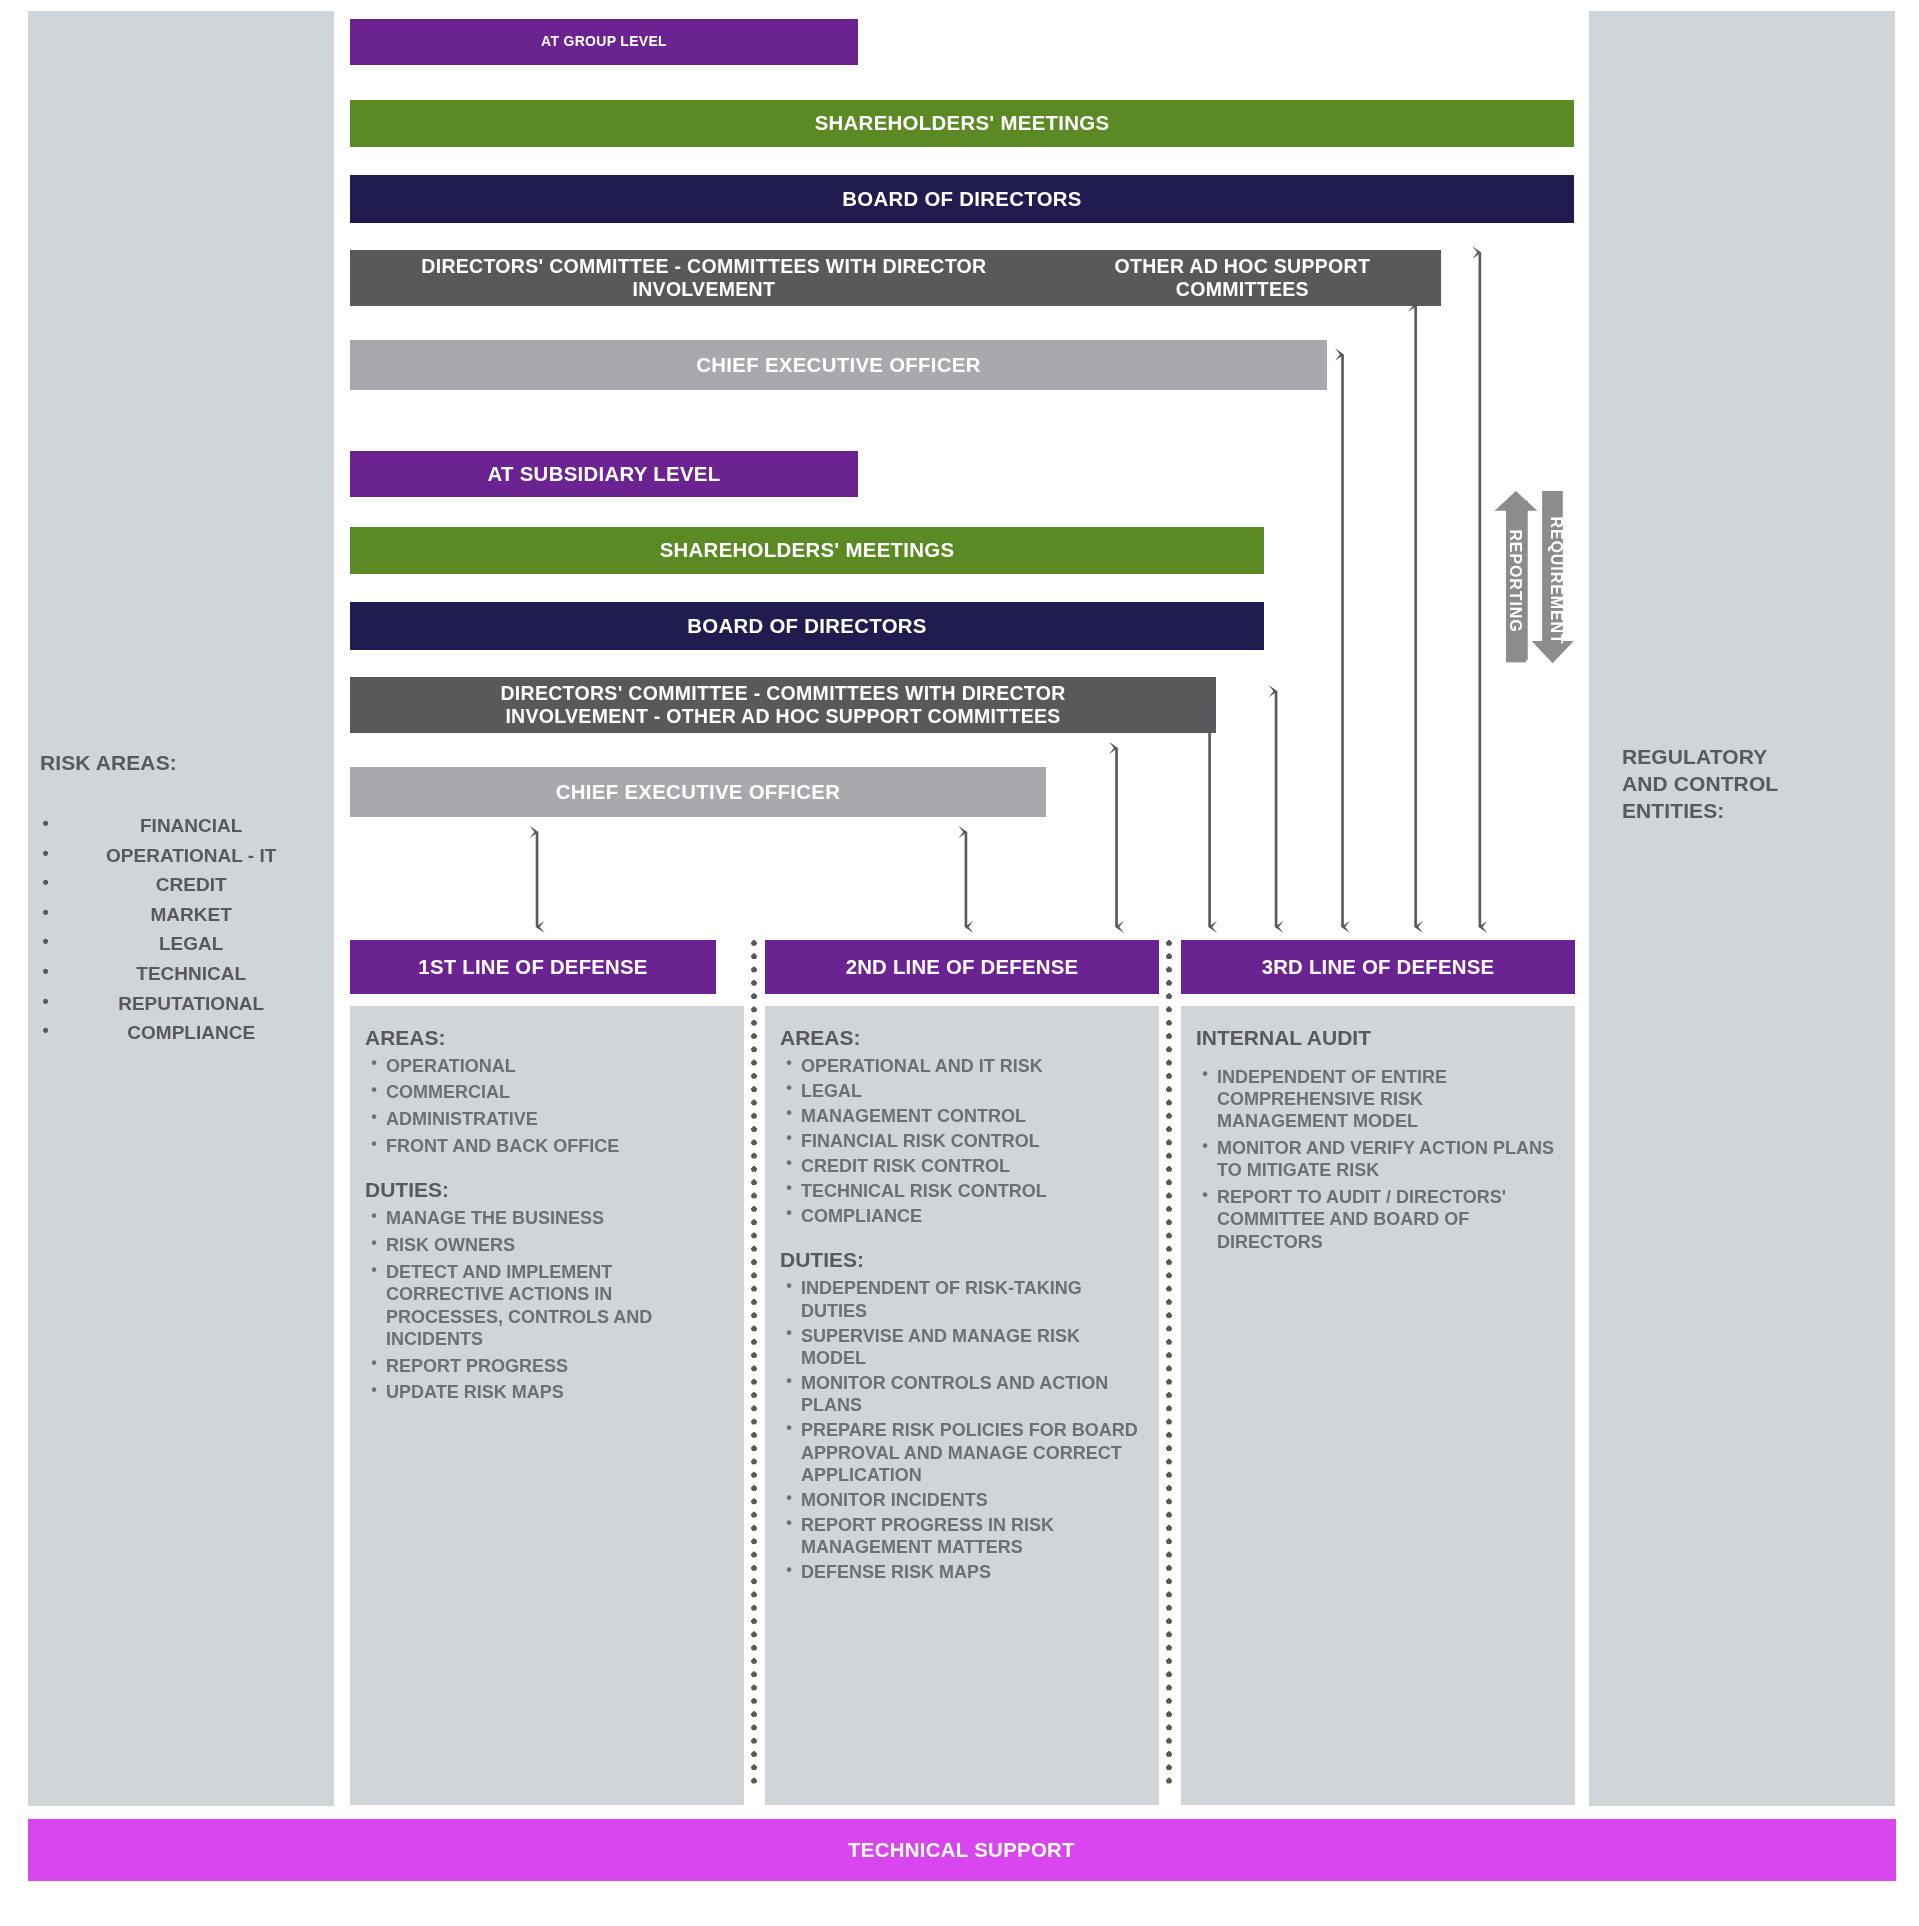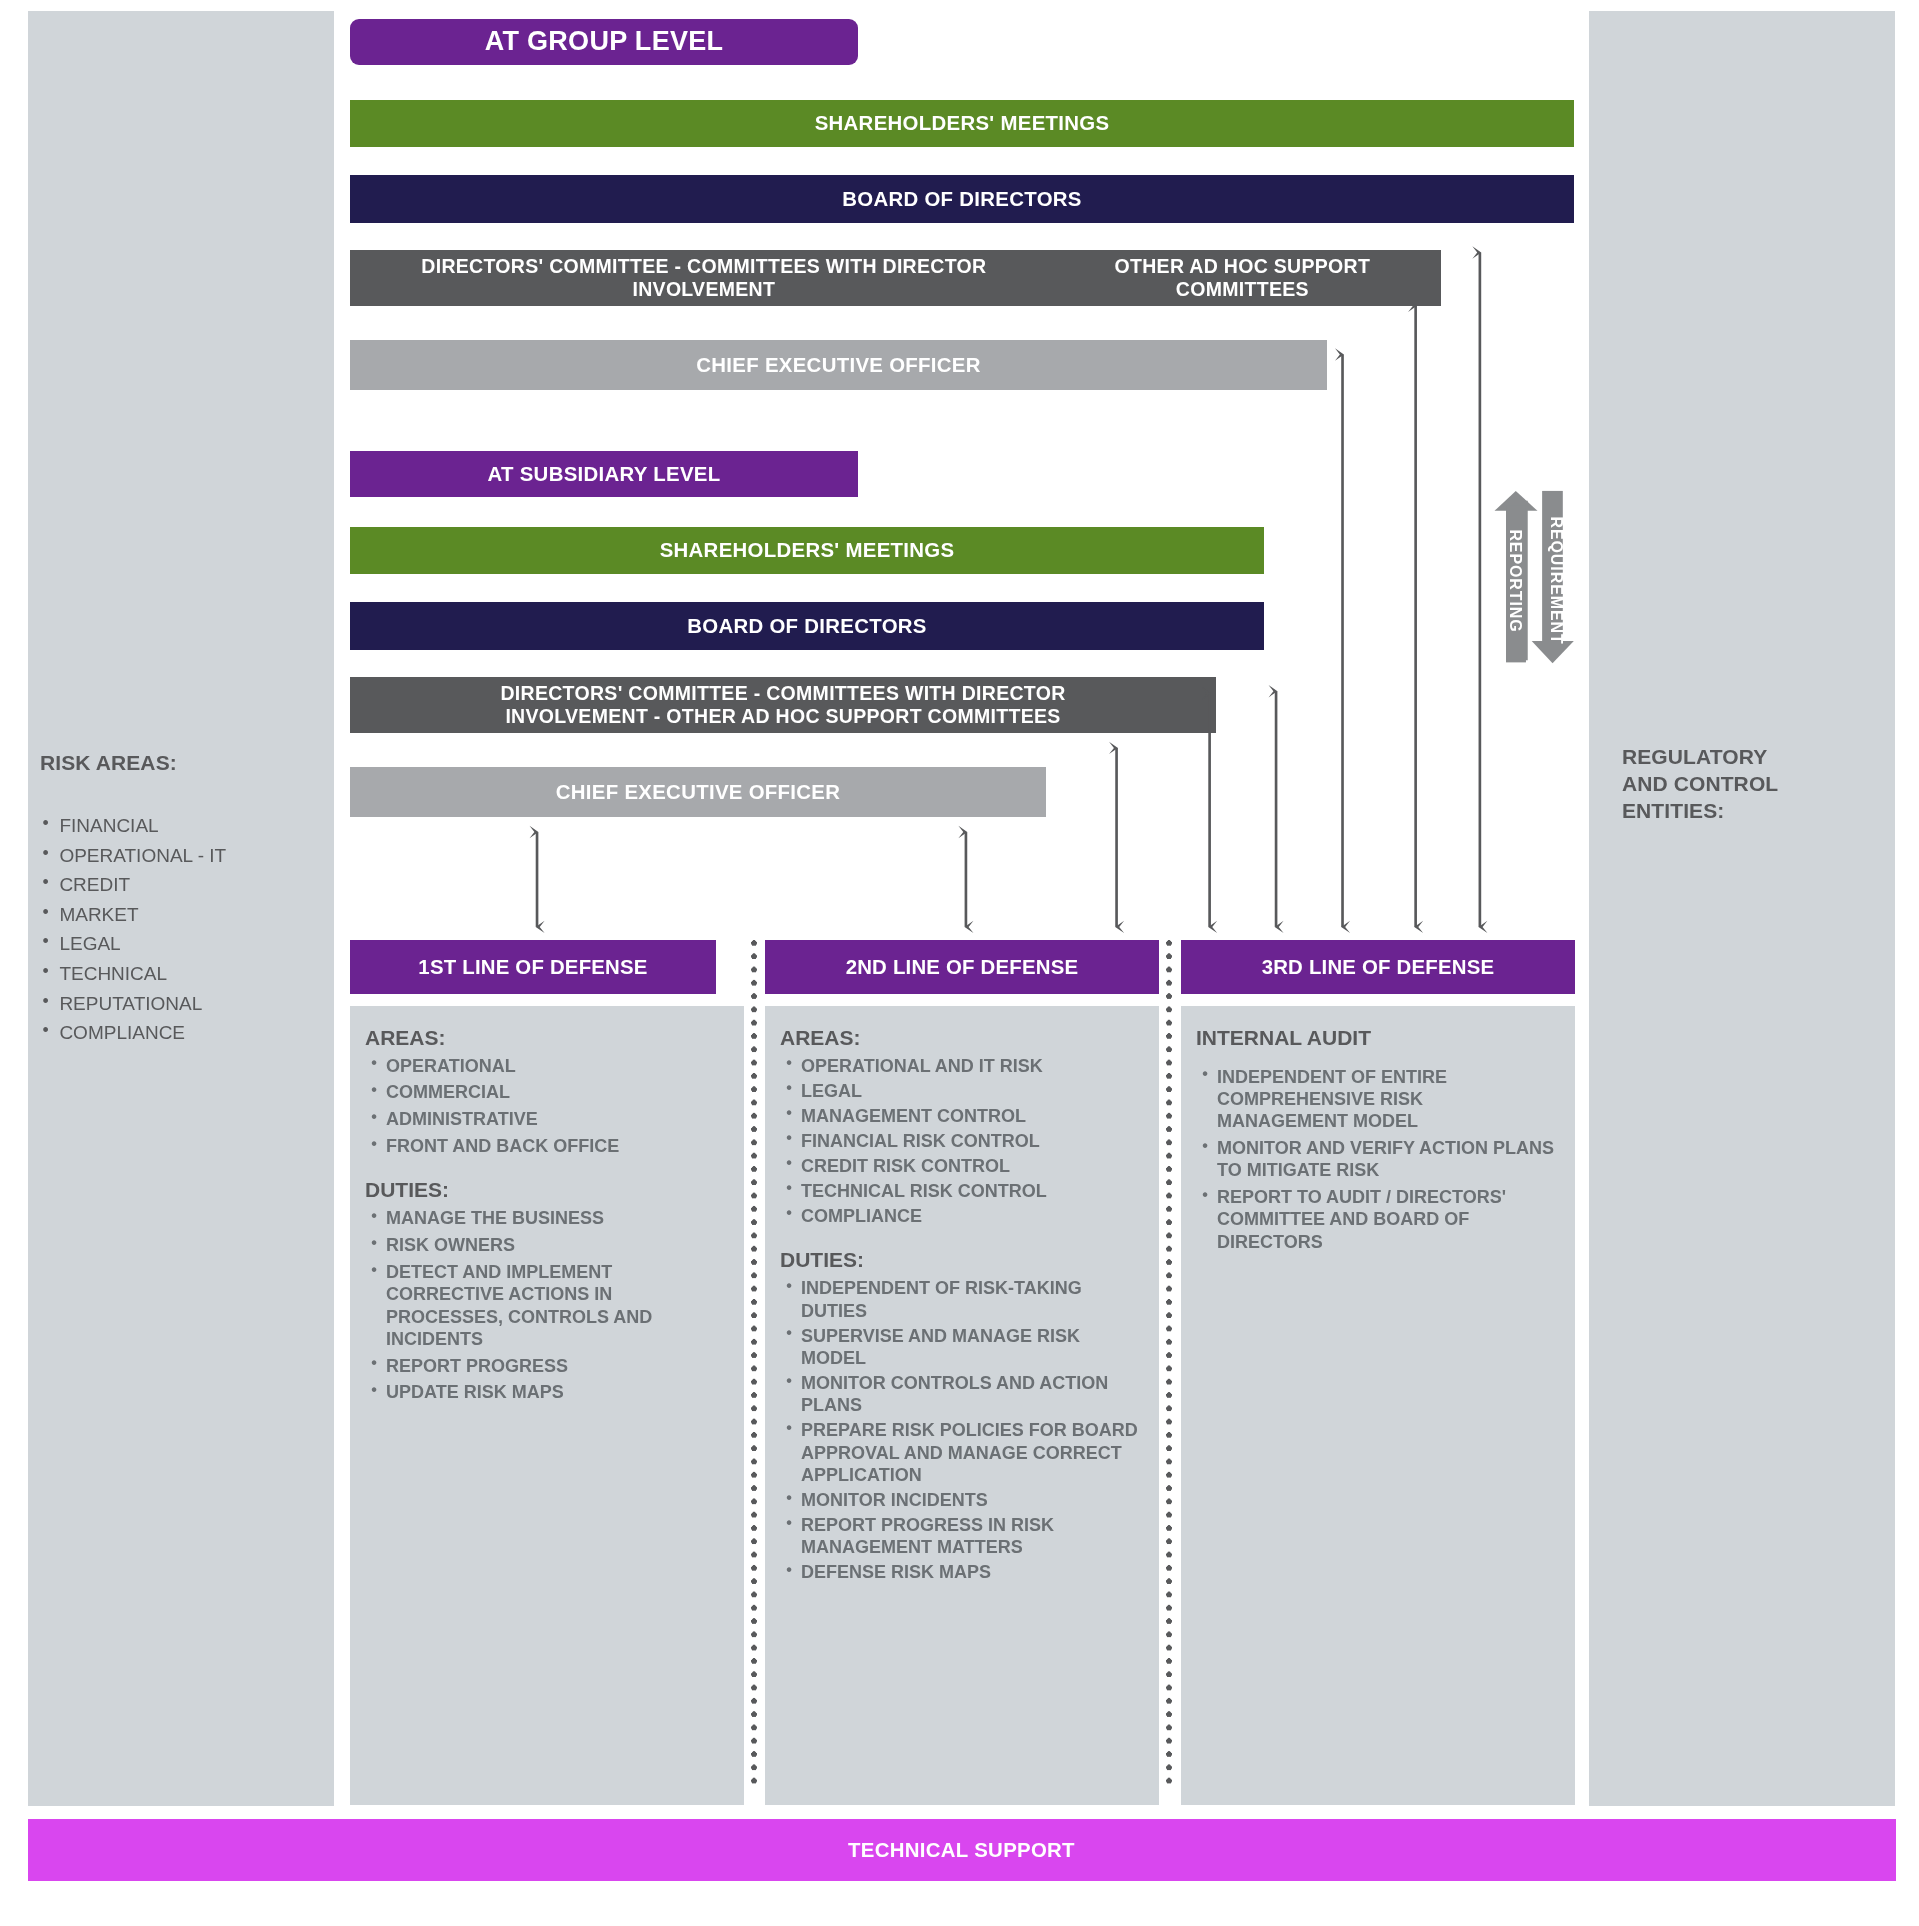--- a/index.html
+++ b/index.html
@@ -24,22 +24,23 @@
     font-weight: 700;
     color: #58595b;
     letter-spacing: 0.1px;
     line-height: 1.28;
   }
   .panel-list {
     position: absolute;
     list-style: none;
     font-size: 19px;
     color: #58595b;
-    font-weight: 400;
+    font-weight: 700;
     line-height: 1.0;
+    text-align: center;
   }
   .panel-list li {
     position: relative;
     padding-left: 20.4px;
     margin-bottom: 10.6px;
     white-space: nowrap;
   }
   .panel-list li::before {
     content: "\2022";
     position: absolute;
@@ -162,21 +163,21 @@
       <li>COMPLIANCE</li>
     </ul>
 
   <div id="right-panel" class="side-panel"></div>
   <div class="panel-title" style="left:1622px; top:744px; width:284px;">
     <div>REGULATORY</div>
     <div>AND CONTROL</div>
     <div>ENTITIES:</div>
   </div>
 
-  <div class="bar bar-purple" style="left:350px; top:18.6px; width:508px; height:46px; font-size:27px;border-radius:9px;">AT GROUP LEVEL</div>
+  <div class="bar bar-purple" style="left:350px; top:18.6px; width:508px; height:46px; font-size:14px;">AT GROUP LEVEL</div>
 
   <div class="bar bar-green" style="left:350px; top:100px; width:1224px; height:47px; font-size:20.4px;">SHAREHOLDERS' MEETINGS</div>
 
   <div class="bar bar-navy" style="left:350px; top:175px; width:1224px; height:48px; font-size:20.4px;">BOARD OF DIRECTORS</div>
 
   <div class="bar bar-dgrey" style="left:350px; top:250px; width:1091px; height:56px; font-size:19.5px; flex-direction:row;">
     <span>DIRECTORS' COMMITTEE - COMMITTEES WITH DIRECTOR INVOLVEMENT</span>
     <span>OTHER AD HOC SUPPORT COMMITTEES</span>
   </div>
 

